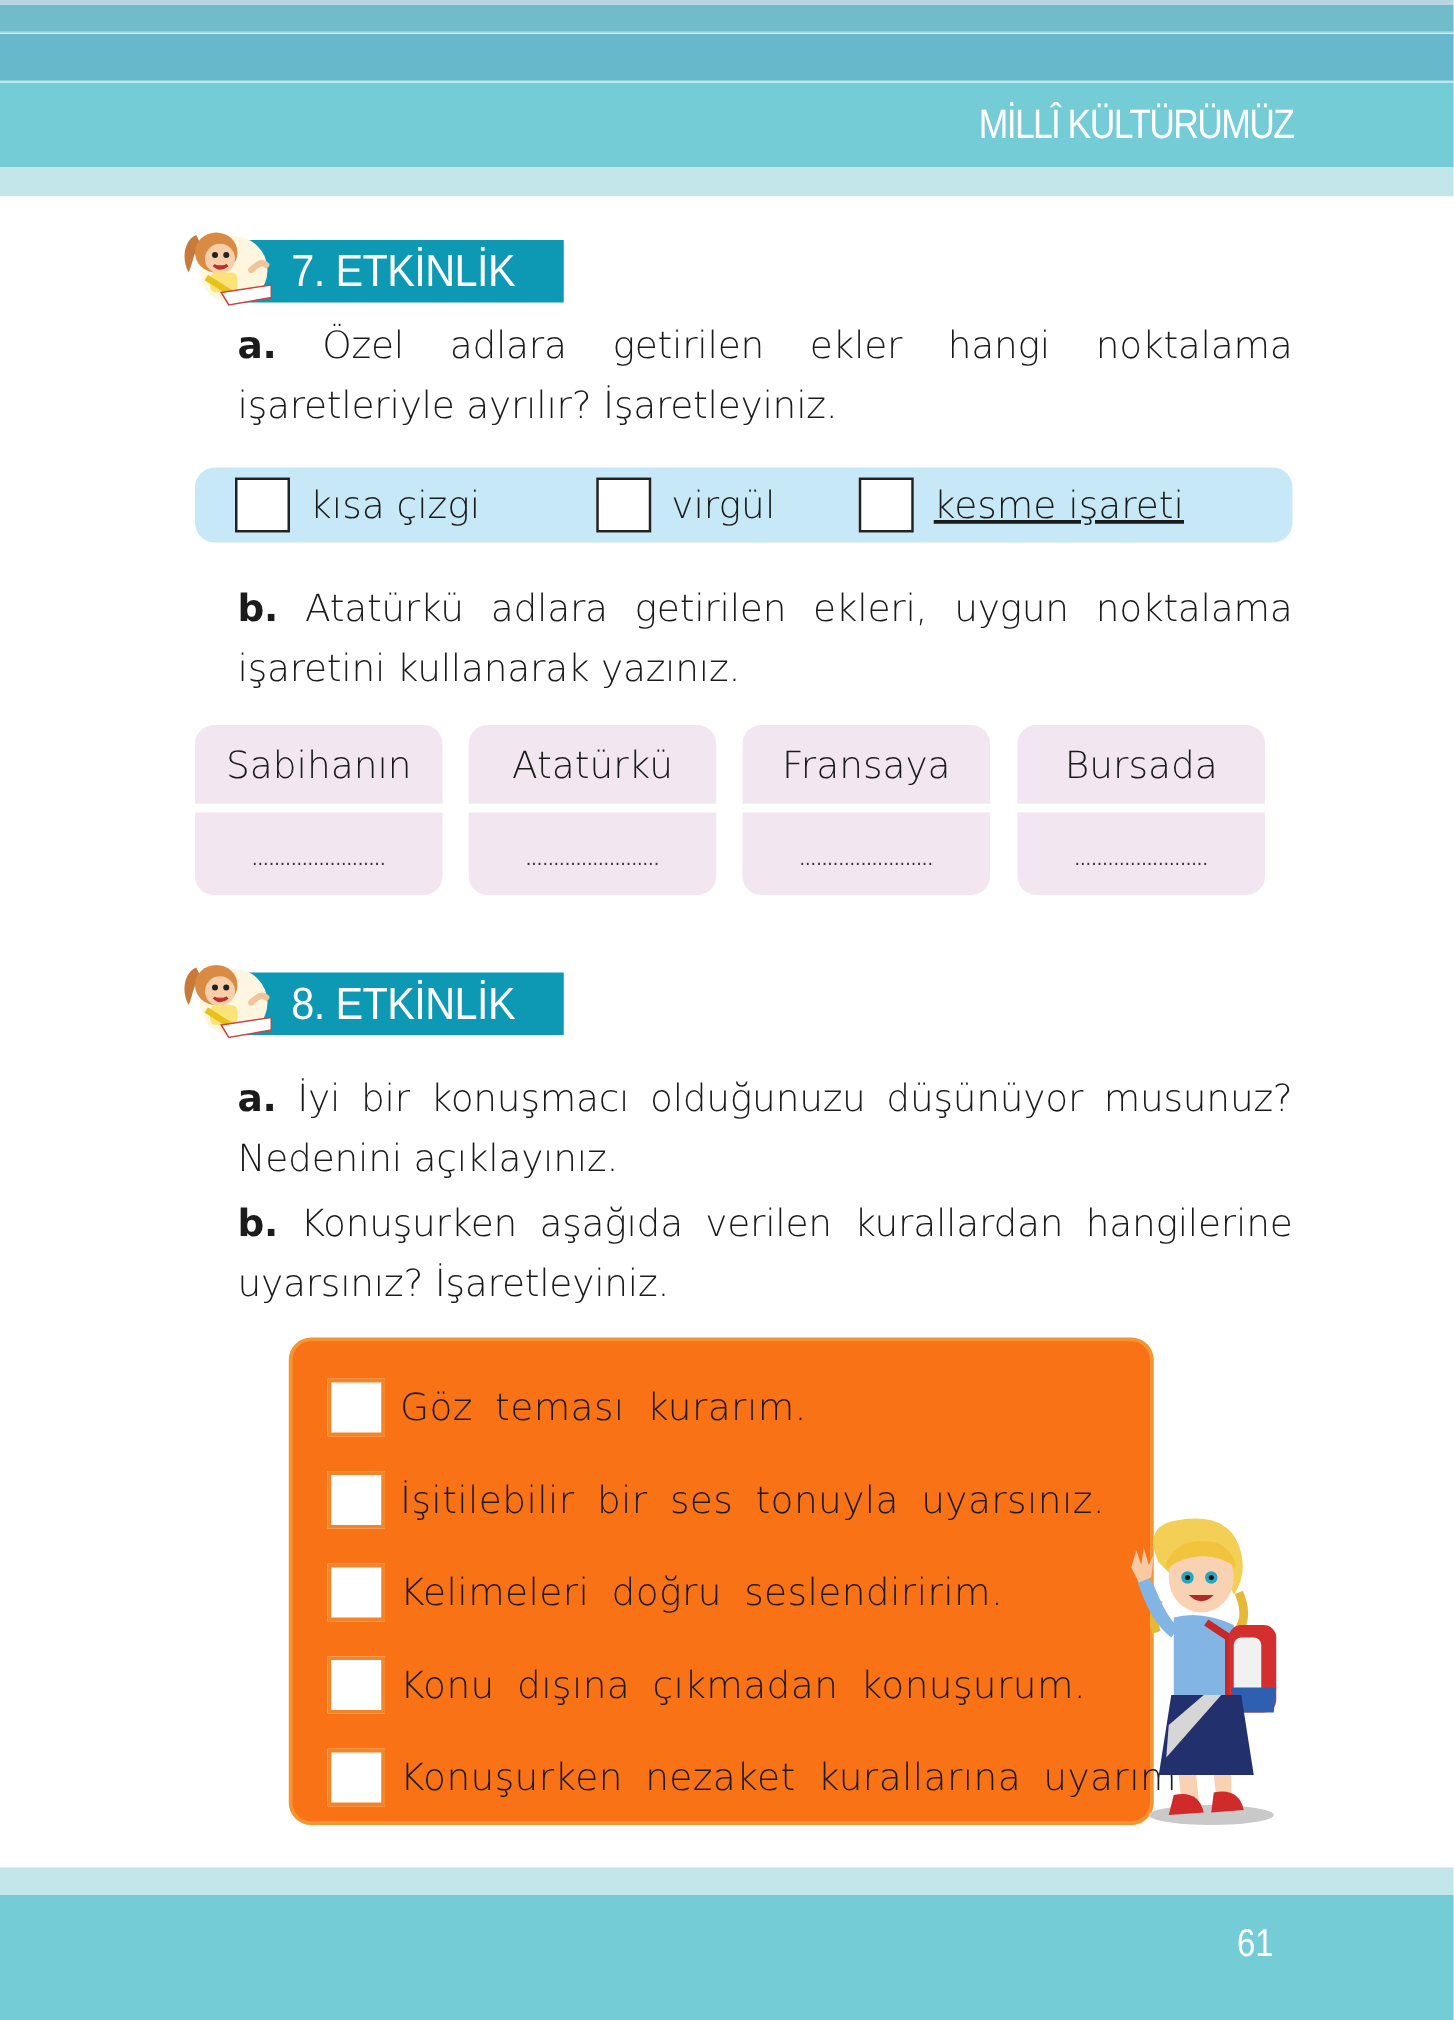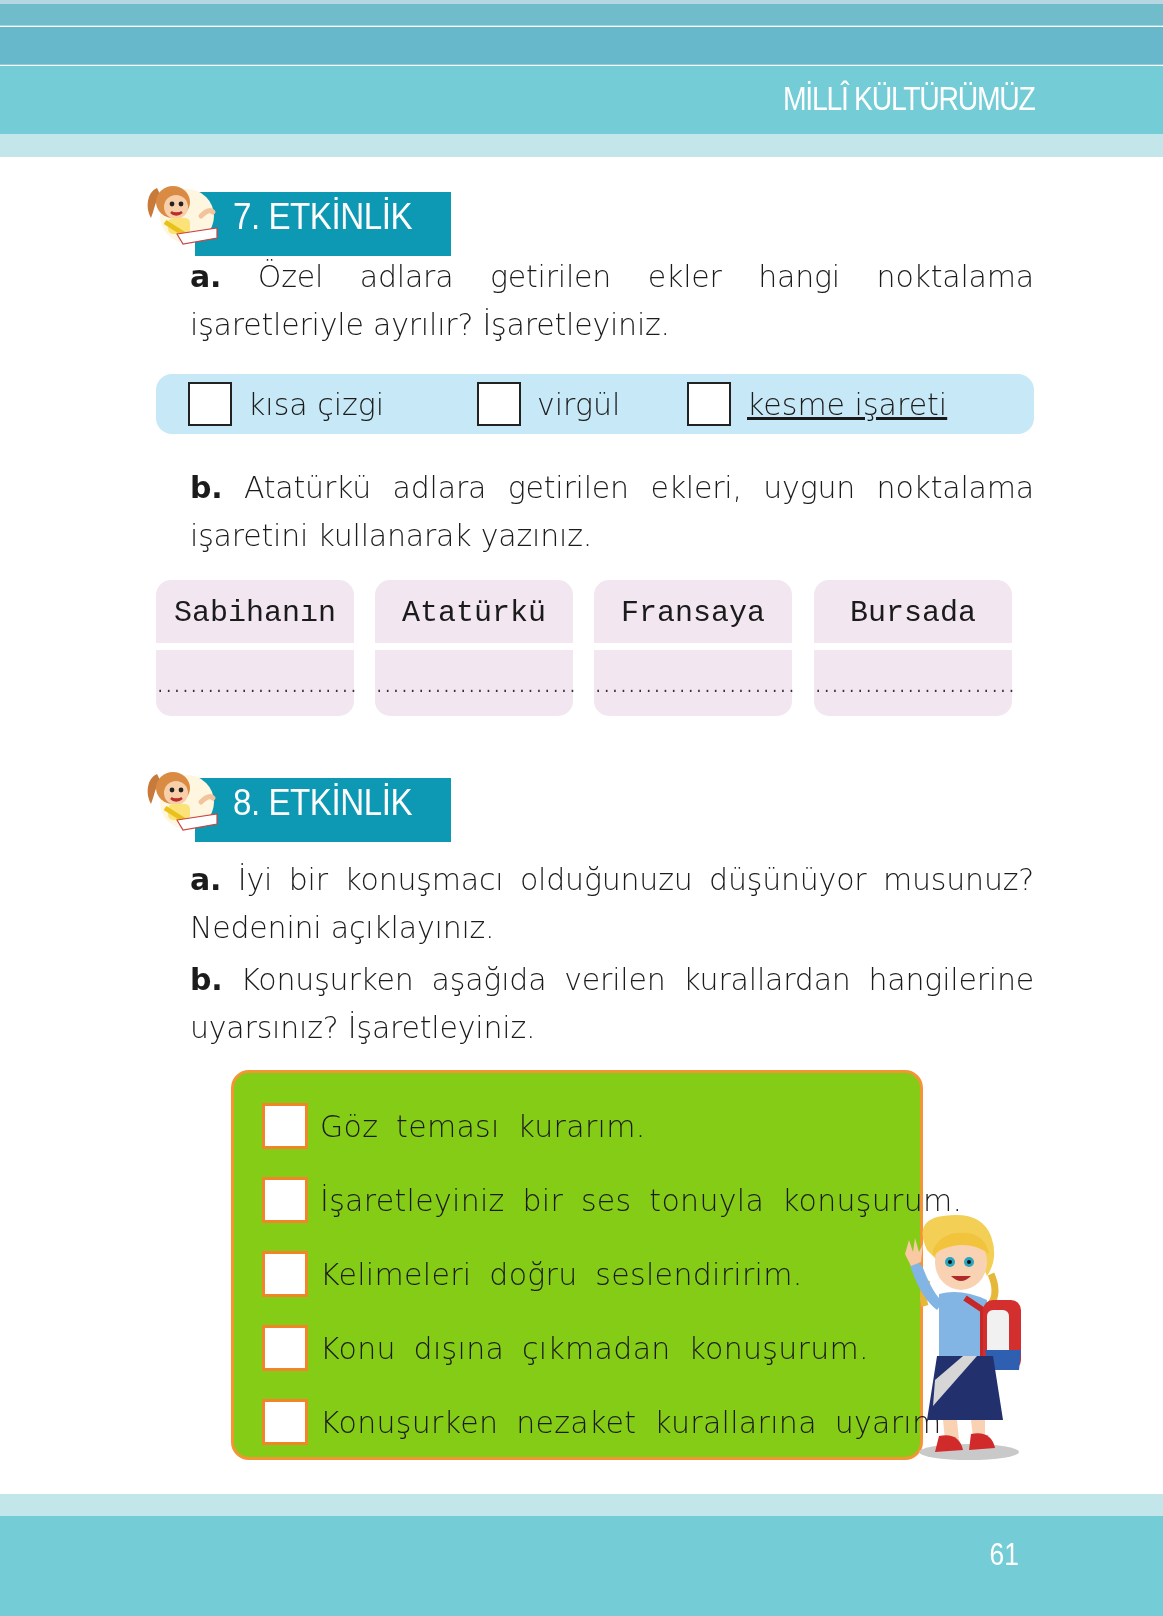--- a/index.html
+++ b/index.html
@@ -14,44 +14,44 @@
   .hdr-band4 { position: absolute; left: 0; top: 134px; width: 1163px; height: 23px; background: #c2e6e9; }
   .hdr-title { position: absolute; right: 128px; top: 80px; font-family: "Liberation Sans Narrow", "Liberation Sans", sans-serif; font-size: 33px; color: #ffffff; letter-spacing: -1.5px; transform: scaleX(0.86); transform-origin: right center; }
 
   
   .ftr-band1 { position: absolute; left: 0; top: 1494px; width: 1163px; height: 22px; background: #c2e6e9; }
   .ftr-band2 { position: absolute; left: 0; top: 1516px; width: 1163px; height: 100px; background: #73ccd6; }
   .page-num { position: absolute; left: 987px; top: 1537px; font-size: 31px; color: #ffffff; font-family: "Liberation Sans", sans-serif; transform: scaleX(0.85); }
 
   
   .banner { position: absolute; left: 143px; width: 308px; height: 56px; }
-  .banner .bar { position: absolute; left: 52px; top: 8px; width: 256px; height: 64px; background: #0d98b3; }
+  .banner .bar { position: absolute; left: 52px; top: 8px; width: 256px; height: 50px; background: #0d98b3; }
   .banner .bar span { position: absolute; left: 38px; top: 4px; font-family: "Liberation Sans", sans-serif; font-size: 36px; color: #ffffff; letter-spacing: -0.5px; transform: scaleX(0.92); transform-origin: left center; white-space: nowrap; }
   .banner .mascot { position: absolute; left: 0; top: -6px; width: 80px; height: 72px; }
 
   
   .para { position: absolute; left: 156px; width: 878px; font-family: "DejaVu Sans", sans-serif; font-weight: 300; font-size: 30px; line-height: 48px; color: #1b1b1b; text-align: justify; letter-spacing: -0.2px; }
   .para b { font-weight: 700; }
   .indent { padding-left: 34px; }
 
   
   .opt-strip { position: absolute; left: 156px; top: 374px; width: 878px; height: 60px; background: #c7e8f6; border-radius: 16px; padding-left: 28px; }
   .opt { position: absolute; top: 8px; height: 44px; display: flex; align-items: center; }
   .opt .box { width: 44px; height: 44px; background: #ffffff; border: 2px solid #222; margin-right: 16px; }
   .opt .lbl { font-size: 30px; font-weight: 300; color: #1b1b1b; }
 
   
   .cards { position: absolute; left: 156px; top: 580px; width: 878px; height: 136px; }
-  .card { position: absolute; top: 0; width: 198px; height: 136px; font-family: Liberation Mono, monospace; }
+  .card { position: absolute; top: 0; width: 198px; height: 136px; }
   .card .top { position: absolute; left: 0; top: 0; width: 198px; height: 63px; background: #f2e6f1; border-radius: 15px 15px 0 0; text-align: center; line-height: 66px; font-size: 30px; font-weight: 300; color: #1b1b1b; }
   .card .bot { position: absolute; left: 0; top: 70px; width: 198px; height: 66px; background: #f2e6f1; border-radius: 0 0 15px 15px; text-align: center; }
   .card .bot span { display: inline-block; margin-top: 30px; font-size: 14px; letter-spacing: 0px; color: #333; }
 
   
-  .check-panel { position: absolute; left: 231px; top: 1070px; width: 692px; height: 390px; background: #84cc16; border: 3px solid #f49533; border-radius: 18px; }
+  .check-panel { position: absolute; left: 231px; top: 1070px; width: 692px; height: 390px; background: #f97316; border: 3px solid #f49533; border-radius: 18px; }
   .check-item { position: absolute; left: 28px; height: 46px; display: flex; align-items: center; }
   .check-item .box { width: 46px; height: 46px; background: #ffffff; border: 3px solid #f0852a; margin-right: 12px; flex-shrink: 0; }
   .check-item .lbl { font-size: 30px; font-weight: 300; color: #1b1b1b; white-space: nowrap; letter-spacing: 0.3px; word-spacing: 8px; }
 
   .girl { position: absolute; left: 903px; top: 1210px; width: 130px; height: 250px; }
 </style>
 </head>
 <body>
 
 <div class="hdr-top"></div>
@@ -155,21 +155,21 @@
   <span>Konuşurken aşağıda verilen kurallardan hangilerine uyarsınız? İşaretleyiniz.</span>
 </div>
 
 <div class="check-panel">
   <div class="check-item" style="top:30px;">
     <div class="box"></div>
     <span class="lbl">Göz teması kurarım.</span>
   </div>
   <div class="check-item" style="top:104px;">
     <div class="box"></div>
-    <span class="lbl">İşaretleyiniz bir ses tonuyla konuşurum.</span>
+    <span class="lbl">İşitilebilir bir ses tonuyla uyarsınız.</span>
   </div>
   <div class="check-item" style="top:178px;">
     <div class="box"></div>
     <span class="lbl">Kelimeleri doğru seslendiririm.</span>
   </div>
   <div class="check-item" style="top:252px;justify-content:center;">
     <div class="box"></div>
     <span class="lbl">Konu dışına çıkmadan konuşurum.</span>
   </div>
   <div class="check-item" style="top:326px;">

